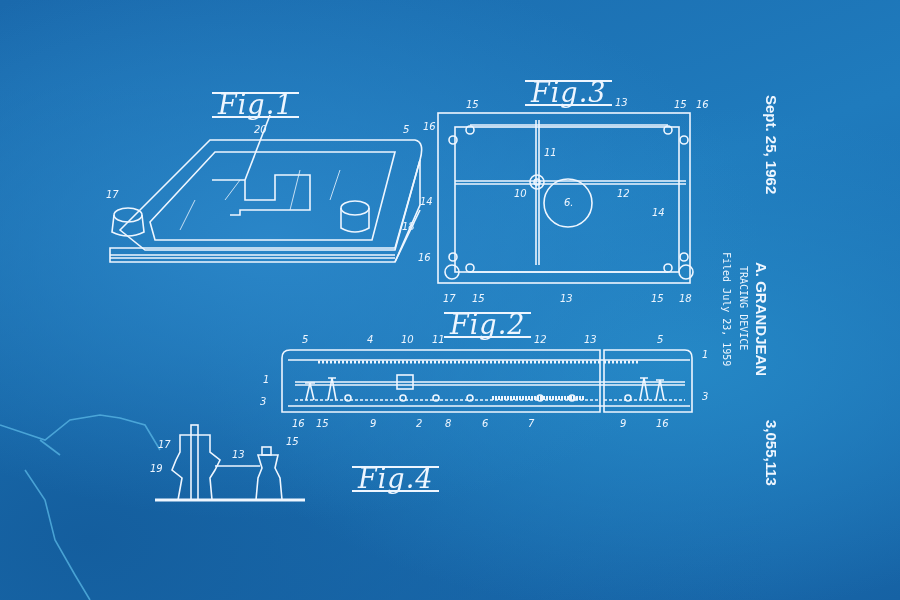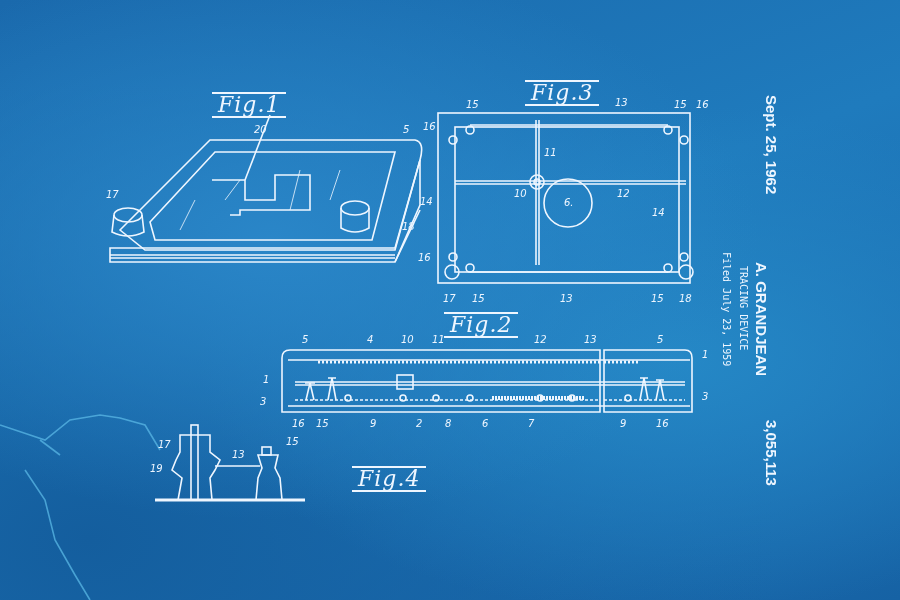--- a/index.html
+++ b/index.html
@@ -13,21 +13,21 @@
     background:
       radial-gradient(ellipse at 30% 40%, #2a86c8 0%, rgba(42,134,200,0) 55%),
       radial-gradient(ellipse at 75% 60%, #2588c6 0%, rgba(37,136,198,0) 50%),
       radial-gradient(ellipse at 10% 90%, #145e9e 0%, rgba(20,94,158,0) 60%),
       linear-gradient(160deg, #1a69ac 0%, #1f7bbd 45%, #1b6eb2 75%, #1662a4 100%);
   }
   svg.drawing { position: absolute; left: 0; top: 0; }
   .fig-label {
     position: absolute; color: #eef6ff;
     font-family: "DejaVu Serif", serif; font-style: italic;
-    font-size: 22px; letter-spacing: 1px;
+    font-size: 27px; letter-spacing: 1px;
     border-top: 2px solid #eef6ff; border-bottom: 2px solid #eef6ff;
     padding: 0 6px; line-height: 22px;
   }
   .side {
     position: absolute; color: #eef6ff;
     transform-origin: left top; transform: rotate(90deg);
     white-space: nowrap;
   }
   .side.bold { font-family: "Liberation Sans", sans-serif; font-weight: bold; font-size: 15px; }
   .side.mono { font-family: "DejaVu Sans Mono", monospace; font-size: 10px; }

